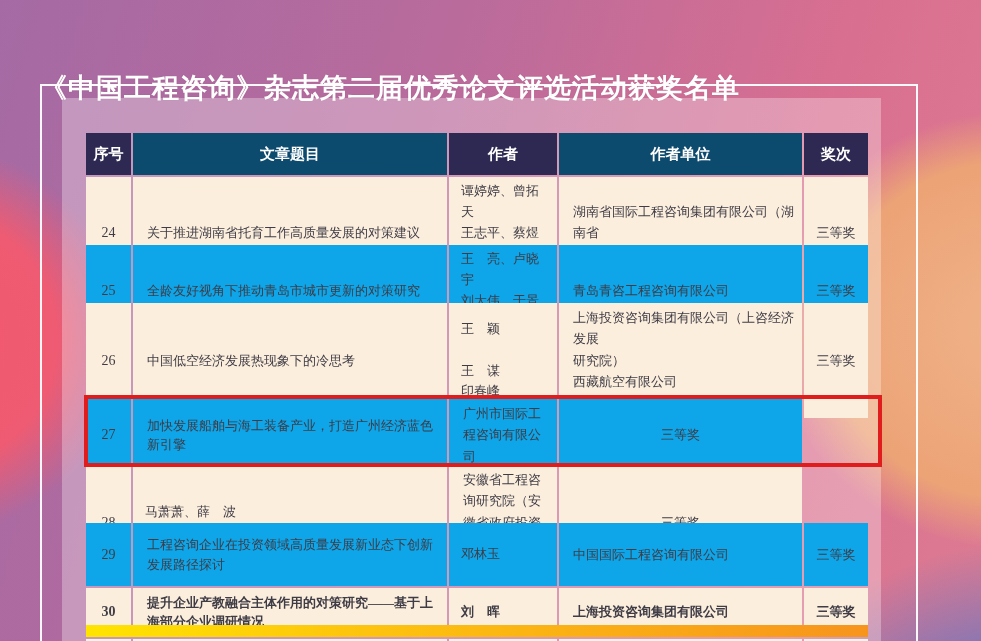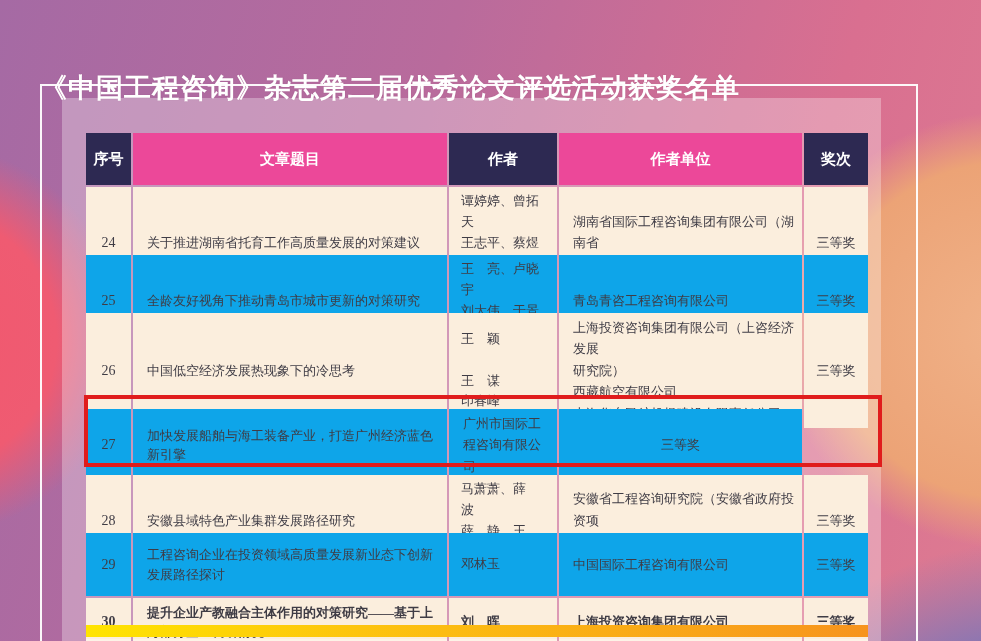--- a/index.html
+++ b/index.html
@@ -29,28 +29,28 @@
   }
   .award-table{
     position:absolute;left:86px;top:133px;width:782px;
     color:#3f3c45;font-size:13px;
   }
   .hrow,.row{
     display:grid;grid-template-columns:45px 314px 108px 243px 64px;
     column-gap:2px;background:transparent;
   }
   .row{margin-top:2px;background:transparent;}
-  .hrow{height:52px;}
+  .hrow{height:42px;}
   .hcell{
     display:flex;align-items:center;justify-content:center;
     color:#ffffff;font-weight:bold;font-size:15px;
     font-family:"Liberation Sans","DejaVu Sans",sans-serif;
   }
   .h-navy{background:#2d2952;}
-  .h-orange{background:#ec4899;}
+  .h-orange{background:#0c4a6e;}
   .cell{display:flex;align-items:center;}
   .c-no{justify-content:center;font-size:14px;}
   .c-title{padding:4px 10px 4px 14px;line-height:1.5;}
   .c-authors{padding:4px 6px 4px 12px;line-height:1.6;}
   .c-org{padding:4px 8px 4px 14px;line-height:1.65;}
   .c-award{justify-content:center;}
   .multiline{white-space:pre-line;}
   .row.peach .cell{background:#fbeedd;}
   .row.white .cell{background:#0ea5e9;}
   
@@ -146,23 +146,20 @@
     <div class="cell c-title">
           <div class="multiline">加快发展船舶与海工装备产业，打造广州经济蓝色新引擎</div>
         </div>
     <div class="cell c-org">
           <div class="multiline">广州市国际工程咨询有限公司</div>
         </div>
     <div class="cell c-award">三等奖</div>
   </div>
       <div class="row peach">
     <div class="cell c-no">28</div>
-    <div class="cell c-title">
-          <div class="multiline">安徽县域特色产业集群发展路径研究</div>
-        </div>
     <div class="cell c-authors">
           <div class="multiline">马萧萧、薛　波
 薛　静、王　亮</div>
         </div>
     <div class="cell c-org">
           <div class="multiline">安徽省工程咨询研究院（安徽省政府投资项
 目评审中心）</div>
         </div>
     <div class="cell c-award">三等奖</div>
   </div>

